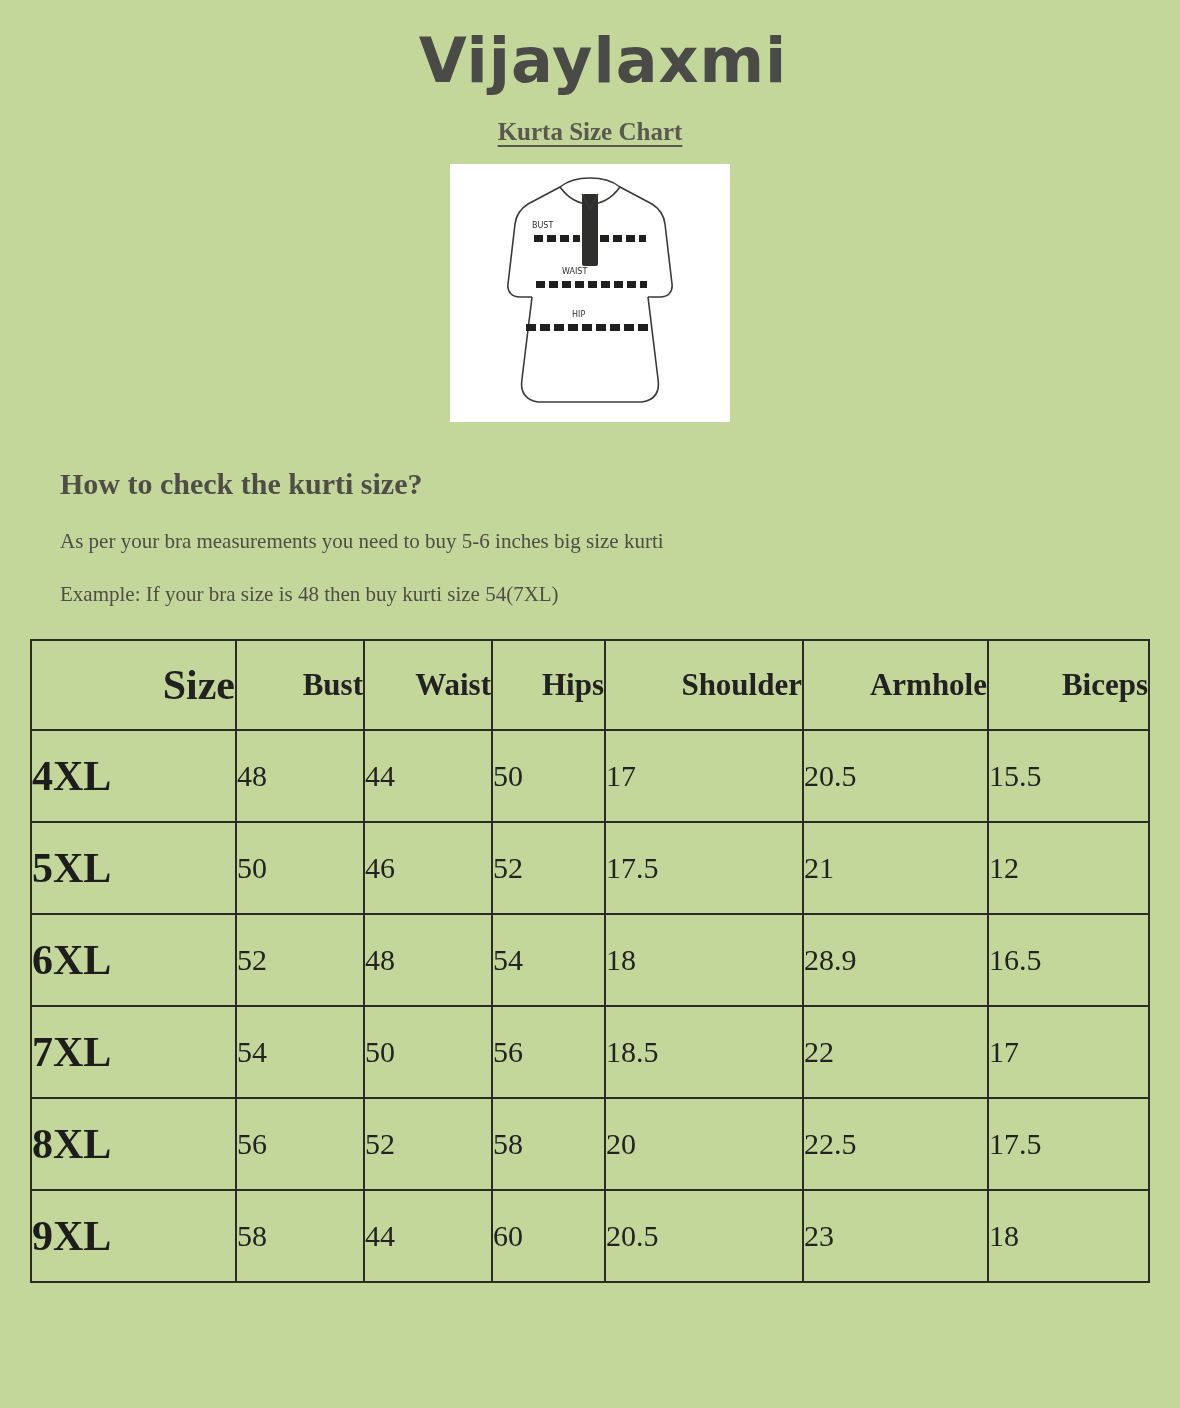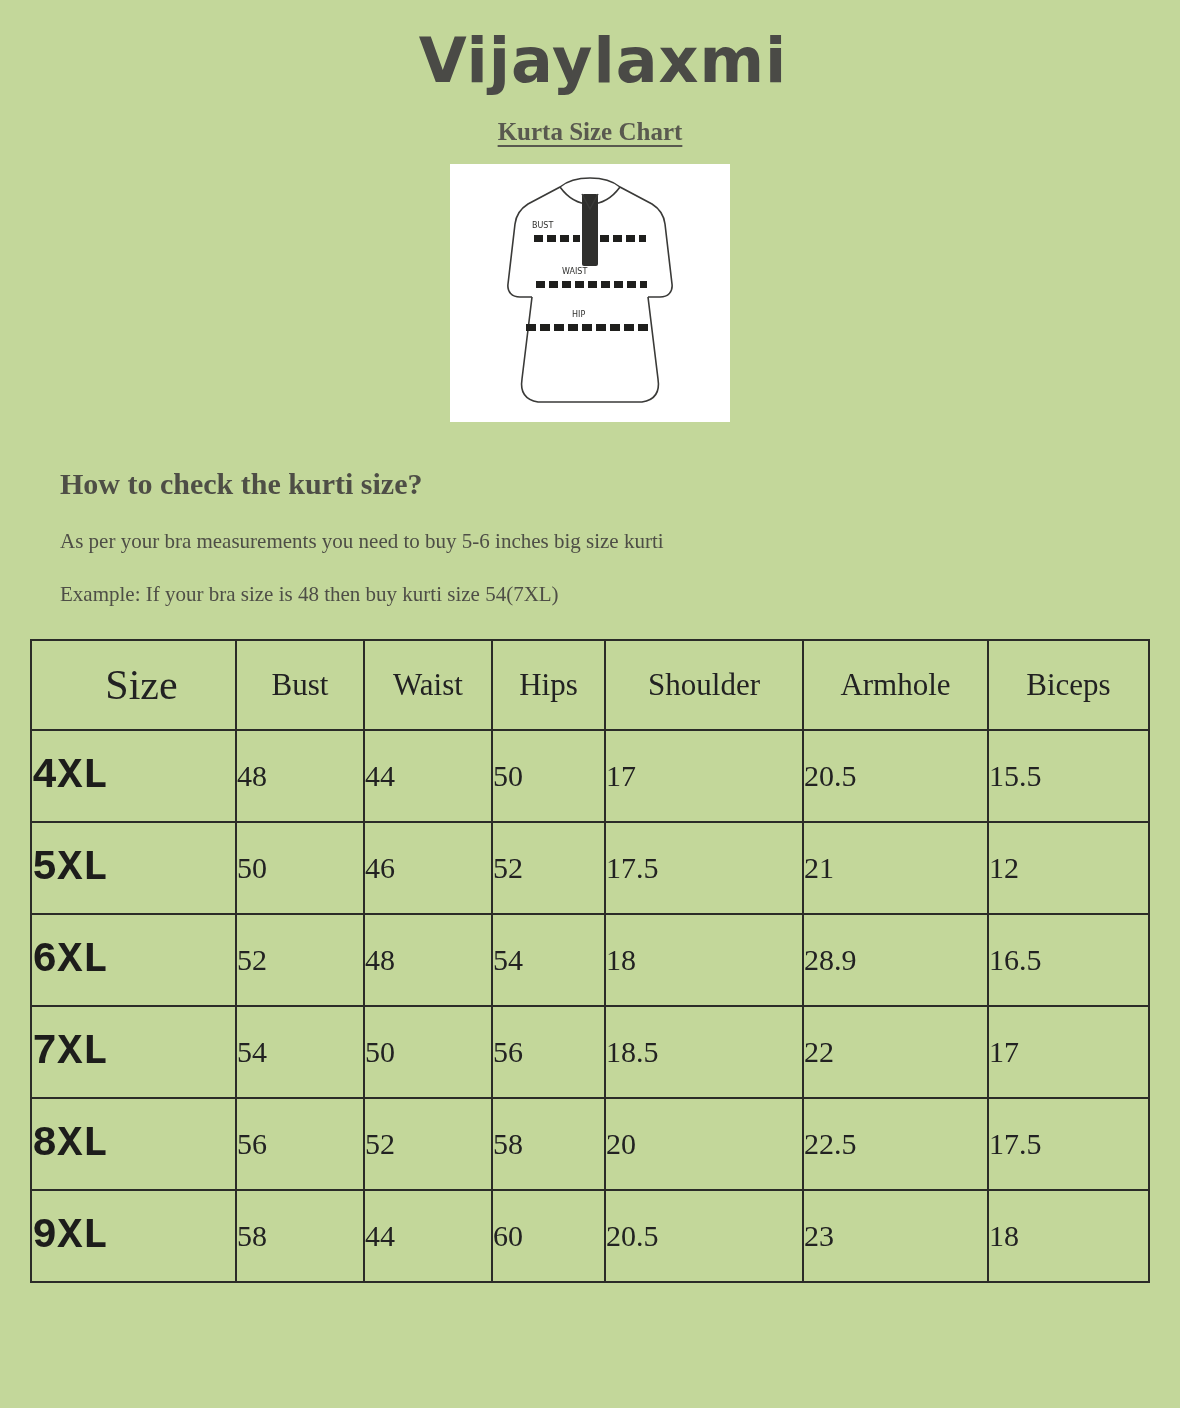--- a/index.html
+++ b/index.html
@@ -77,35 +77,35 @@
     table-layout: fixed;
   }
   table.size-table td, table.size-table th {
     border: 2px solid #2b2b28;
     padding: 0;
     vertical-align: middle;
   }
   thead th {
     height: 88px;
     font-family: "Liberation Serif", serif;
-    font-weight: normal;
+    font-weight: bold;
     font-size: 31px;
     color: #222;
-    text-align: center;
+    text-align: right;
     padding-left: 14px;
   }
   thead th.size-head {
     font-size: 42px;
     padding-left: 16px;
   }
   tbody td {
     height: 90px;
   }
   td.size-cell {
-    font-family: Liberation Mono, monospace;
+    font-family: Liberation Serif, serif;
     font-weight: bold;
     font-size: 42px;
     color: #1d1d1b;
     padding-left: 16px;
     vertical-align: bottom;
     padding-bottom: 6px;
   }
   td.val-cell {
     font-family: "Liberation Serif", serif;
     font-size: 30px;

